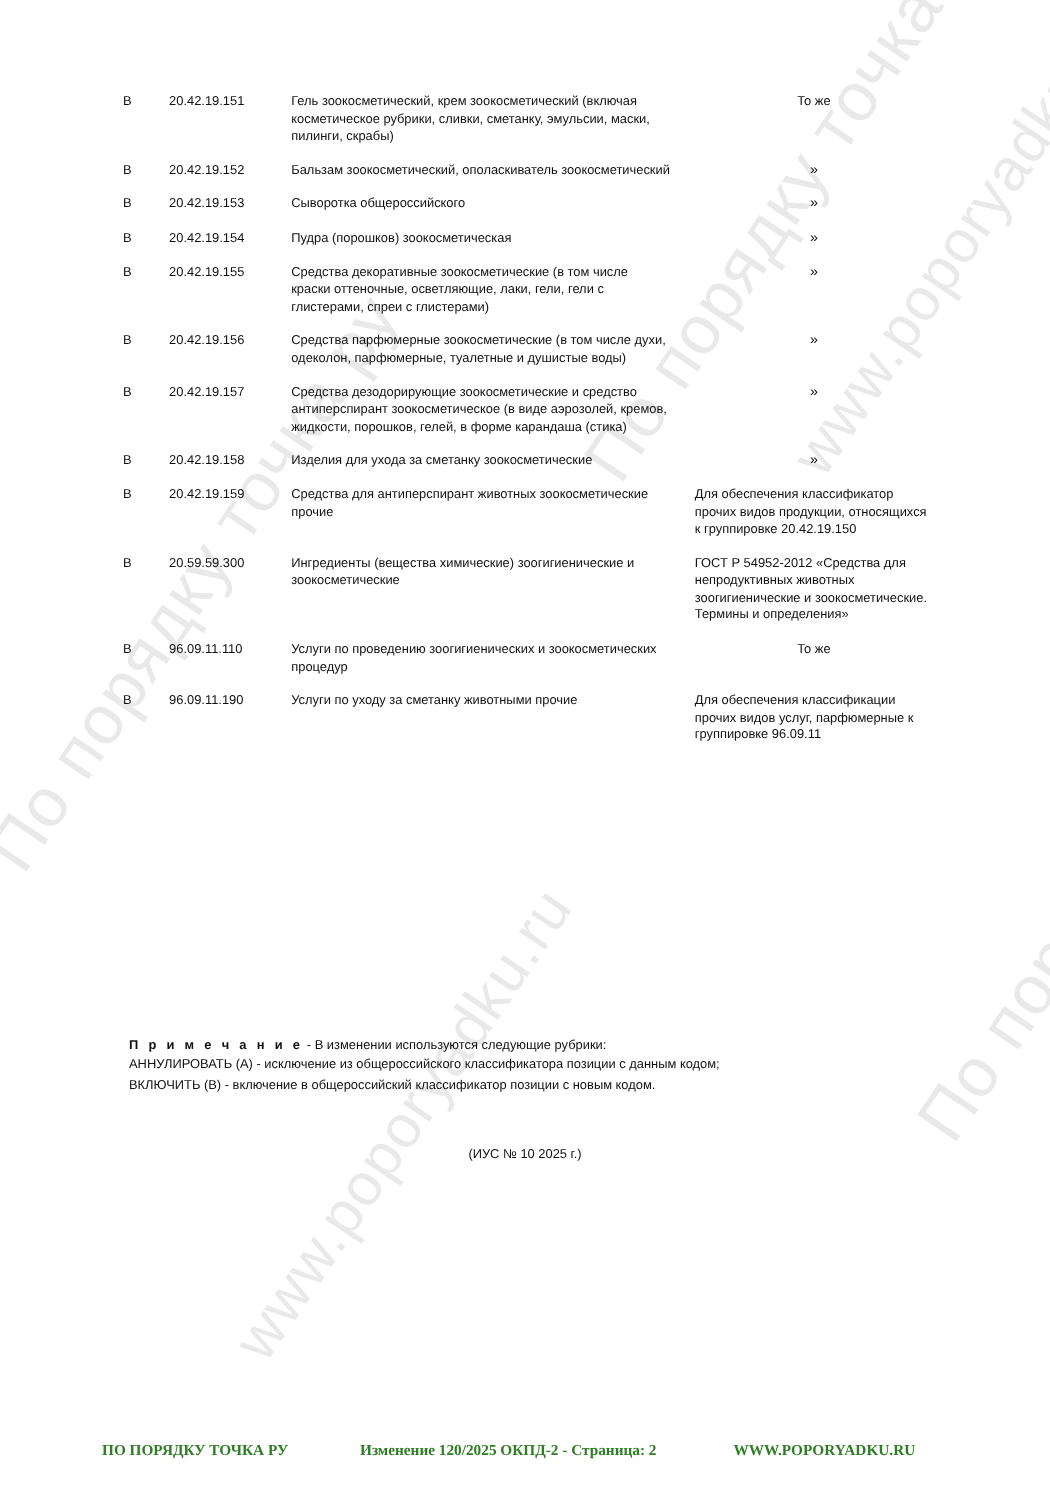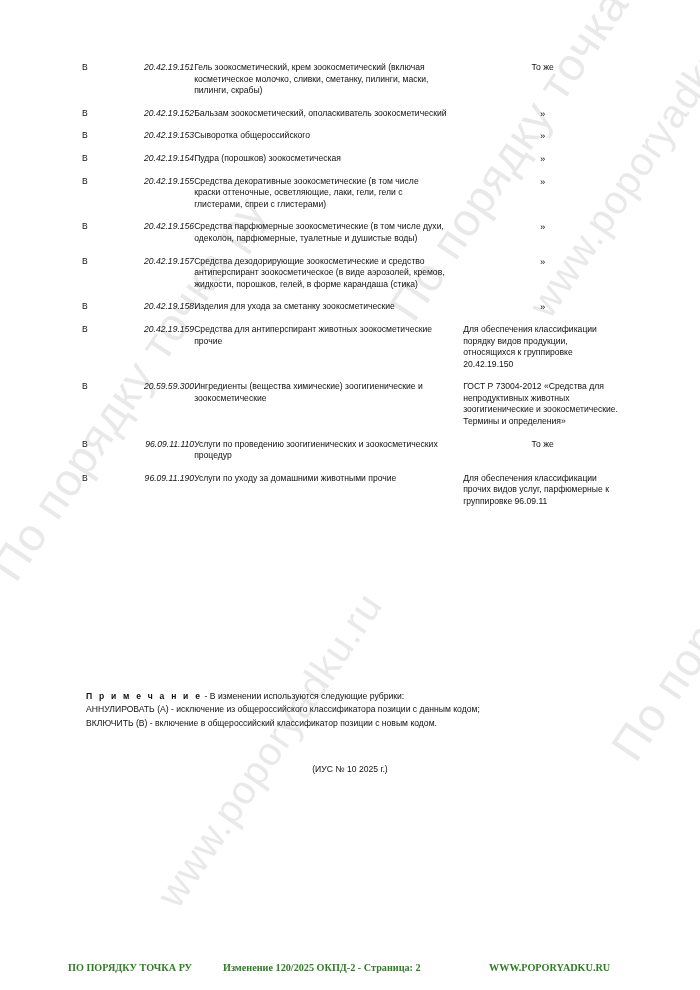--- a/index.html
+++ b/index.html
@@ -61,23 +61,22 @@
     padding: 0 0 11px 0;
     border: none;
   }
   .col-action {
     width: 32px;
     text-align: left;
     white-space: nowrap;
   }
   .col-code {
     width: 83px;
-    text-align: right;
+    text-align: left;
     white-space: nowrap;
-    font-style: italic;
   }
   .col-name {
     width: 262px;
     padding-right: 16px !important;
     text-align: left;
   }
   .col-note {
     width: 163px;
     text-align: left;
   }
@@ -126,21 +125,21 @@
     left: 0;
     top: 962px;
     width: 700px;
     height: 18px;
     font-family: "Liberation Serif", serif;
     font-weight: 700;
     font-size: 10.2px;
     color: #2f7d24;
   }
   #page-footer .f-left   { position: absolute; left: 68px;  top: 0; white-space: nowrap; }
-  #page-footer .f-center { position: absolute; left: 223px; top: 0; white-space: nowrap; }
+  #page-footer .f-center { position: absolute; left: 240px; top: 0; white-space: nowrap; }
   #page-footer .f-right  { position: absolute; left: 489px; top: 0; white-space: nowrap; }
 </style>
 </head>
 <body>
 
 <div id="watermark-layer">
   <div class="wm wm-a" style="left: -20px; top: 560px; transform: rotate(-56deg); color: rgb(233, 233, 233);">По порядку точка ру</div>
   <div class="wm wm-b" style="left: 148px; top: 890px; transform: rotate(-56deg); color: rgb(233, 233, 233);">www.poporyadku.ru</div>
   <div class="wm wm-a" style="left: 378px; top: 300px; transform: rotate(-56deg); color: rgb(233, 233, 233);">По порядку точка ру</div>
   <div class="wm wm-b" style="left: 520px; top: 300px; transform: rotate(-56deg); color: rgb(233, 233, 233);">www.poporyadku.ru</div>
@@ -148,21 +147,21 @@
 
 </div>
 
 <div id="page">
 
   <table id="change-table">
     <tbody>
         <tr>
           <td class="col-action">В</td>
           <td class="col-code">20.42.19.151</td>
-          <td class="col-name">Гель зоокосметический, крем зоокосметический (включая косметическое молочко, сливки, сметанку, пилинги, маски, пилинги, скрабы)</td>
+          <td class="col-name">Гель зоокосметический, крем зоокосметический (включая косметическое рубрики, сливки, сметанку, эмульсии, маски, пилинги, скрабы)</td>
           <td class="col-note center">
             <span class="note-ditto">То же</span>
           </td>
         </tr>
         <tr>
           <td class="col-action">В</td>
           <td class="col-code">20.42.19.152</td>
           <td class="col-name">Бальзам зоокосметический, ополаскиватель зоокосметический</td>
           <td class="col-note center">
             <span class="note-quote">»</span>
@@ -213,40 +212,40 @@
           <td class="col-code">20.42.19.158</td>
           <td class="col-name">Изделия для ухода за сметанку зоокосметические</td>
           <td class="col-note center">
             <span class="note-quote">»</span>
           </td>
         </tr>
         <tr>
           <td class="col-action">В</td>
           <td class="col-code">20.42.19.159</td>
           <td class="col-name">Средства для антиперспирант животных зоокосметические прочие</td>
-          <td class="col-note"><span>Для обеспечения классификации порядку видов продукции, относящихся к группировке 20.42.19.150</span></td>
+          <td class="col-note"><span>Для обеспечения классификатор прочих видов продукции, относящихся к группировке 20.42.19.150</span></td>
         </tr>
         <tr>
           <td class="col-action">В</td>
           <td class="col-code">20.59.59.300</td>
           <td class="col-name">Ингредиенты (вещества химические) зоогигиенические и зоокосметические</td>
-          <td class="col-note"><span>ГОСТ Р 73004-2012 «Средства для непродуктивных животных зоогигиенические и зоокосметические. Термины и определения»</span></td>
+          <td class="col-note"><span>ГОСТ Р 54952-2012 «Средства для непродуктивных животных зоогигиенические и зоокосметические. Термины и определения»</span></td>
         </tr>
         <tr>
           <td class="col-action">В</td>
           <td class="col-code">96.09.11.110</td>
           <td class="col-name">Услуги по проведению зоогигиенических и зоокосметических процедур</td>
           <td class="col-note center">
             <span class="note-ditto">То же</span>
           </td>
         </tr>
         <tr>
           <td class="col-action">В</td>
           <td class="col-code">96.09.11.190</td>
-          <td class="col-name">Услуги по уходу за домашними животными прочие</td>
+          <td class="col-name">Услуги по уходу за сметанку животными прочие</td>
           <td class="col-note"><span>Для обеспечения классификации прочих видов услуг, парфюмерные к группировке 96.09.11</span></td>
         </tr>
       </tbody>
   </table>
 
   <div id="note-block">
     <span class="note-line"><span class="note-lead">П р и м е ч а н и е</span><span> - В изменении используются следующие рубрики:</span></span>
     <span class="note-line">АННУЛИРОВАТЬ (А) - исключение из общероссийского классификатора позиции с данным кодом;</span>
     <span class="note-line">ВКЛЮЧИТЬ (В) - включение в общероссийский классификатор позиции с новым кодом.</span>
   </div>

